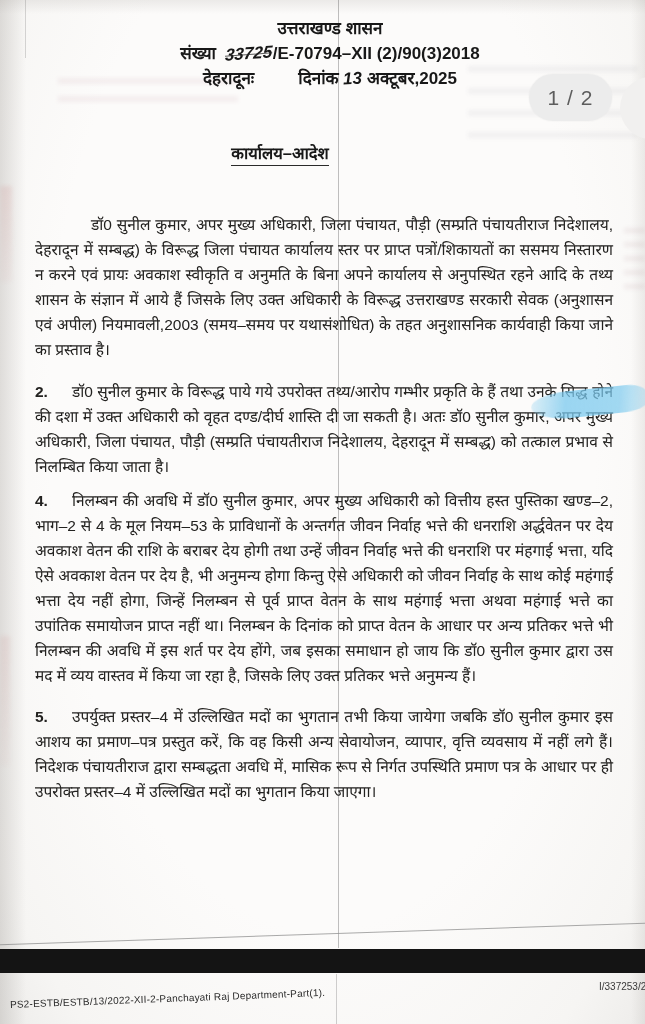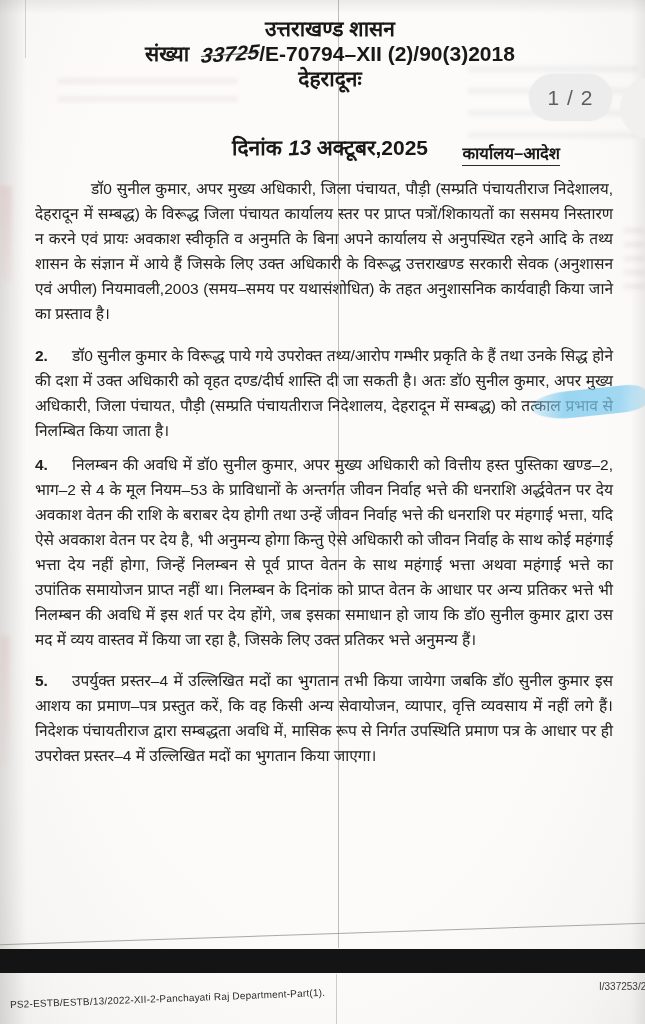--- a/index.html
+++ b/index.html
@@ -62,42 +62,42 @@
     box-shadow:0 0 0 1px rgba(0,0,0,.015);
   }
   .page-bubble{
     position:absolute;left:620px;top:77px;width:62px;height:62px;border-radius:50%;
     background:#f1f0ef;
   }
 
   
   .doc{color:#1e1d1c;}
   .hdr{position:absolute;left:110px;top:16px;width:440px;text-align:center;
-    font-weight:700;line-height:25px;font-size:21px;color:#181818;}
+    font-weight:700;line-height:25px;font-size:17px;color:#181818;}
   .hdr .line{white-space:nowrap;}
   .hand{
     display:inline-block;font-style:italic;font-weight:700;
     transform:rotate(-4deg) skewX(-8deg);
     text-decoration:line-through;text-decoration-thickness:1px;text-decoration-color:rgba(40,40,40,.75);
   }
   .hand-sm{display:inline-block;font-style:italic;font-weight:700;transform:rotate(-3deg);}
-  .place-date{display:flex;justify-content:center;gap:44px;flex-direction:column;}
+  .place-date{display:flex;justify-content:center;gap:44px;}
   .doc-title{
-    position:absolute;left:0;top:141px;width:560px;text-align:right;
+    position:absolute;left:0;top:141px;width:560px;text-align:center;
   }
   .doc-title span{
     display:inline-block;font-weight:700;font-size:16.5px;color:#181818;
     border-bottom:1.6px solid #2a2a2a;padding-bottom:1px;
   }
   .doc-body{
     position:absolute;left:35px;top:176px;width:578px;
     font-size:15.5px;line-height:25px;text-align:justify;color:#232220;
   }
   .para{margin:0;}
-  .para.p1{text-indent:56px;margin-bottom:17px;}
+  .para.p1{text-indent:56px;margin-bottom:17px;margin-top:36px;}
   .para.p2{margin-bottom:9px;}
   .para.p3{margin-bottom:1px;}
   .para.p4{margin-bottom:16px;}
   .para.p5{margin-bottom:18px;}
   .pnum{font-weight:700;margin-right:24px;}
   .pnum:empty{margin-right:0;}
 
   
   .foot-left{
     position:absolute;left:10px;top:999px;font-size:10px;color:#2b2b2b;

